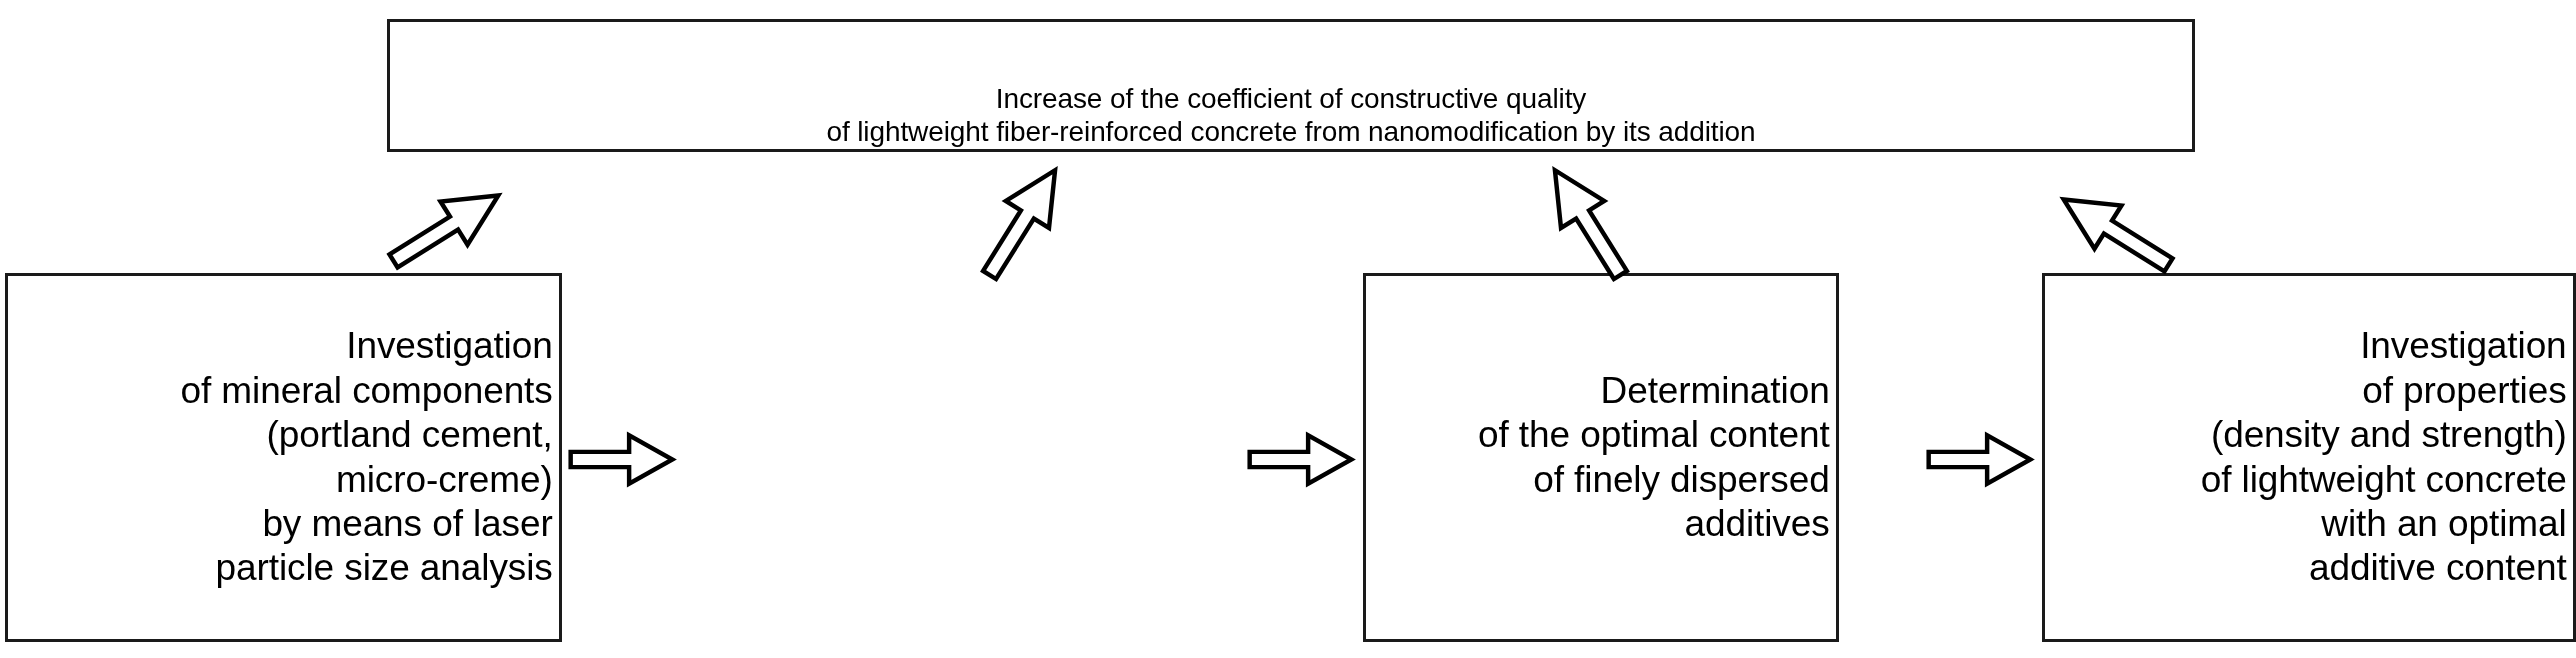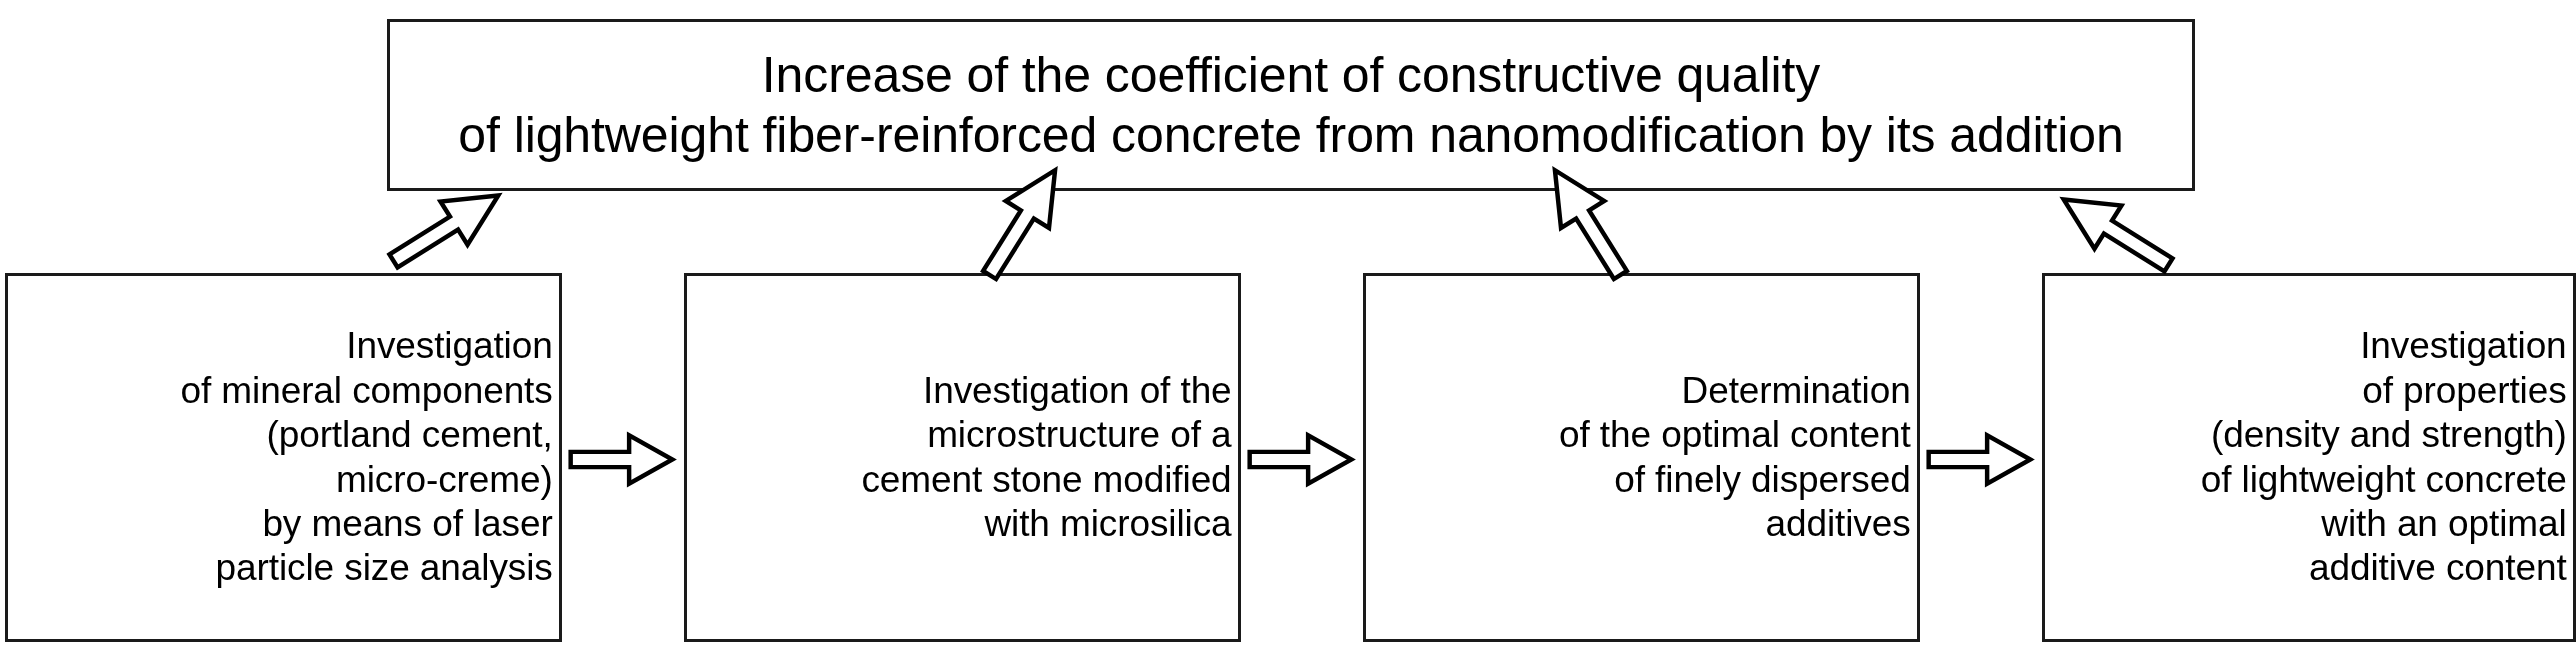--- a/index.html
+++ b/index.html
@@ -32,32 +32,33 @@
     display: block;
     width: 100%;
     padding: 0 6.4px;
     box-sizing: border-box;
     white-space: pre-line;
   }
   #goal-box {
     left: 387px;
     top: 19px;
     width: 1808px;
-    height: 172px;
-    font-size: 50px;
+    height: 133px;
+    font-size: 28px;
+    align-items: flex-end;
   }
   .stage-box {
     top: 273px;
     height: 369px;
     font-size: 37px;
     text-align: right;
   }
   #stage-box-1 { left: 5.1px;    width: 557px; }
   #stage-box-2 { left: 684px; width: 557px; }
-  #stage-box-3 { left: 1363px; width: 557px; }
+  #stage-box-3 { left: 1363px; width: 476px; }
   #stage-box-4 { left: 2042px; width: 534px; }
 
   .arrow-svg {
     position: absolute;
     overflow: visible;
   }
   .arrow-svg polygon {
     fill: #ffffff;
     stroke: #000000;
     stroke-width: 7;
@@ -86,26 +87,20 @@
 of lightweight fiber-reinforced concrete from nanomodification by its addition</span>
   </div>
 
   <div class="box stage-box" id="stage-box-1">
     <span class="txt">Investigation
 of mineral components
 (portland cement,
 micro-creme)
 by means of laser
 particle size analysis</span>
-  </div>
-  <div class="box stage-box" id="stage-box-2">
-    <span class="txt">Investigation of the
-microstructure of a
-cement stone modified
-with microsilica</span>
   </div>
   <div class="box stage-box" id="stage-box-3">
     <span class="txt">Determination
 of the optimal content
 of finely dispersed
 additives</span>
   </div>
   <div class="box stage-box" id="stage-box-4">
     <span class="txt">Investigation
 of properties

